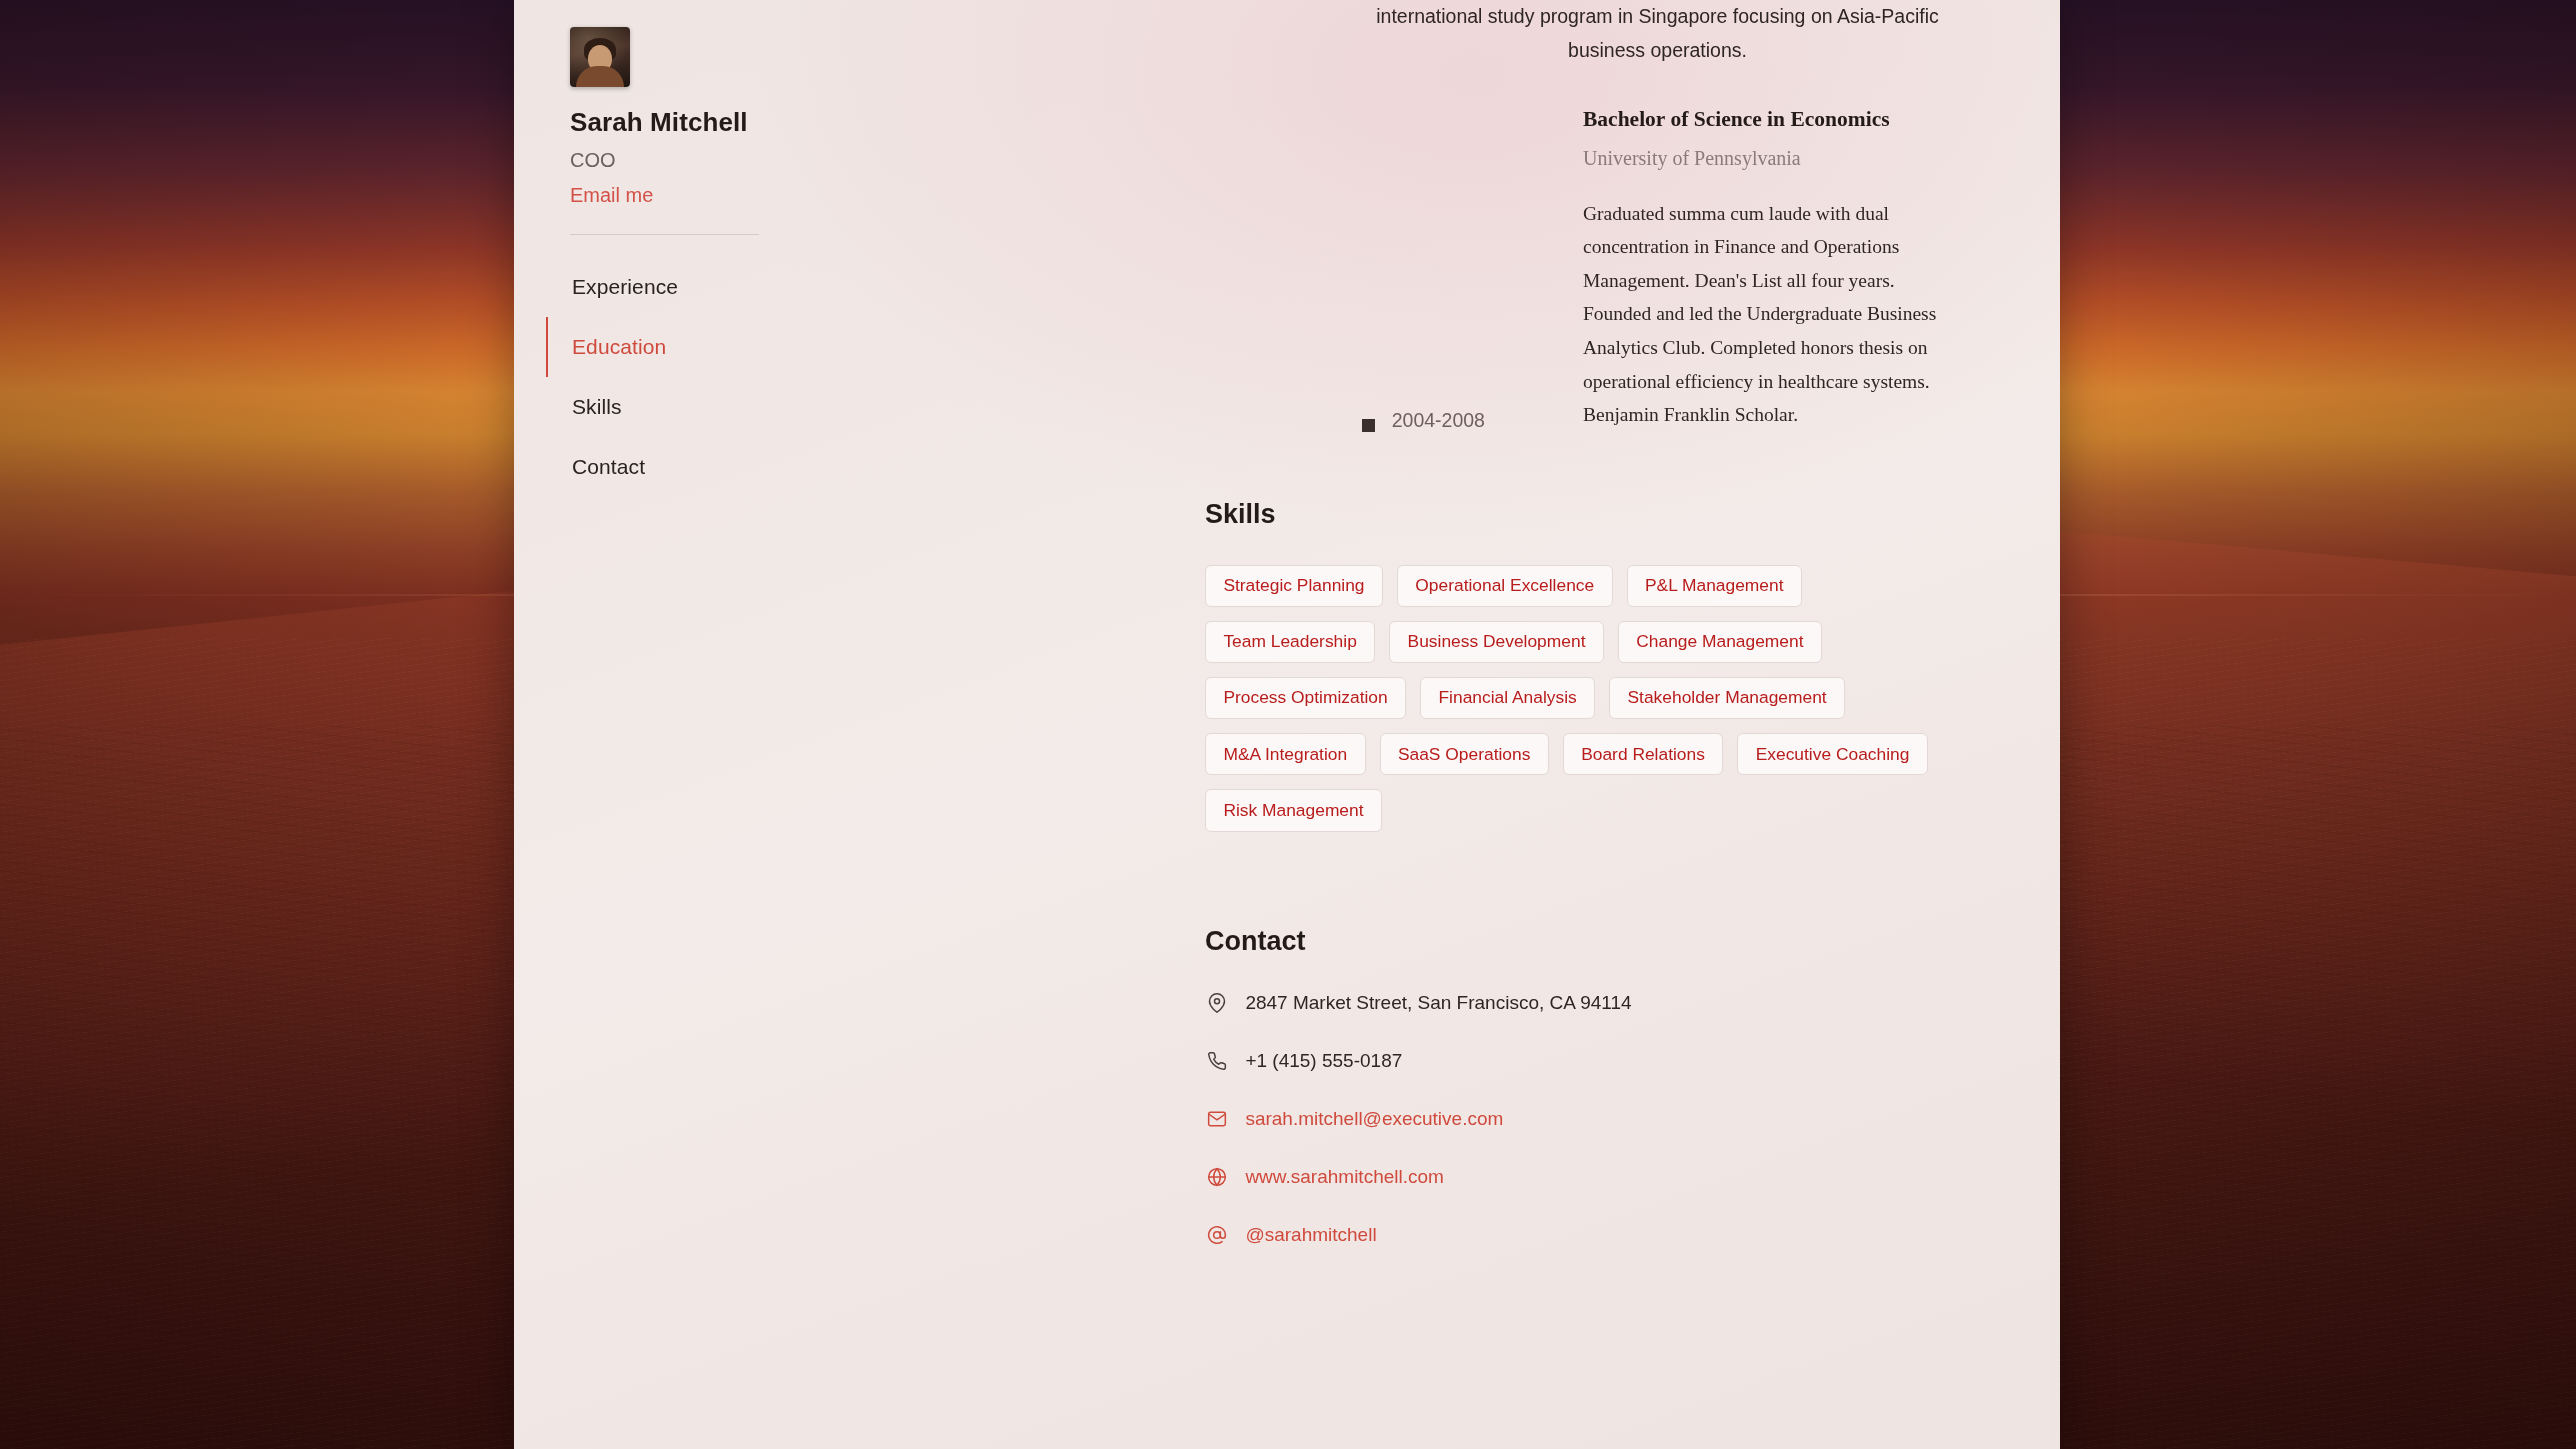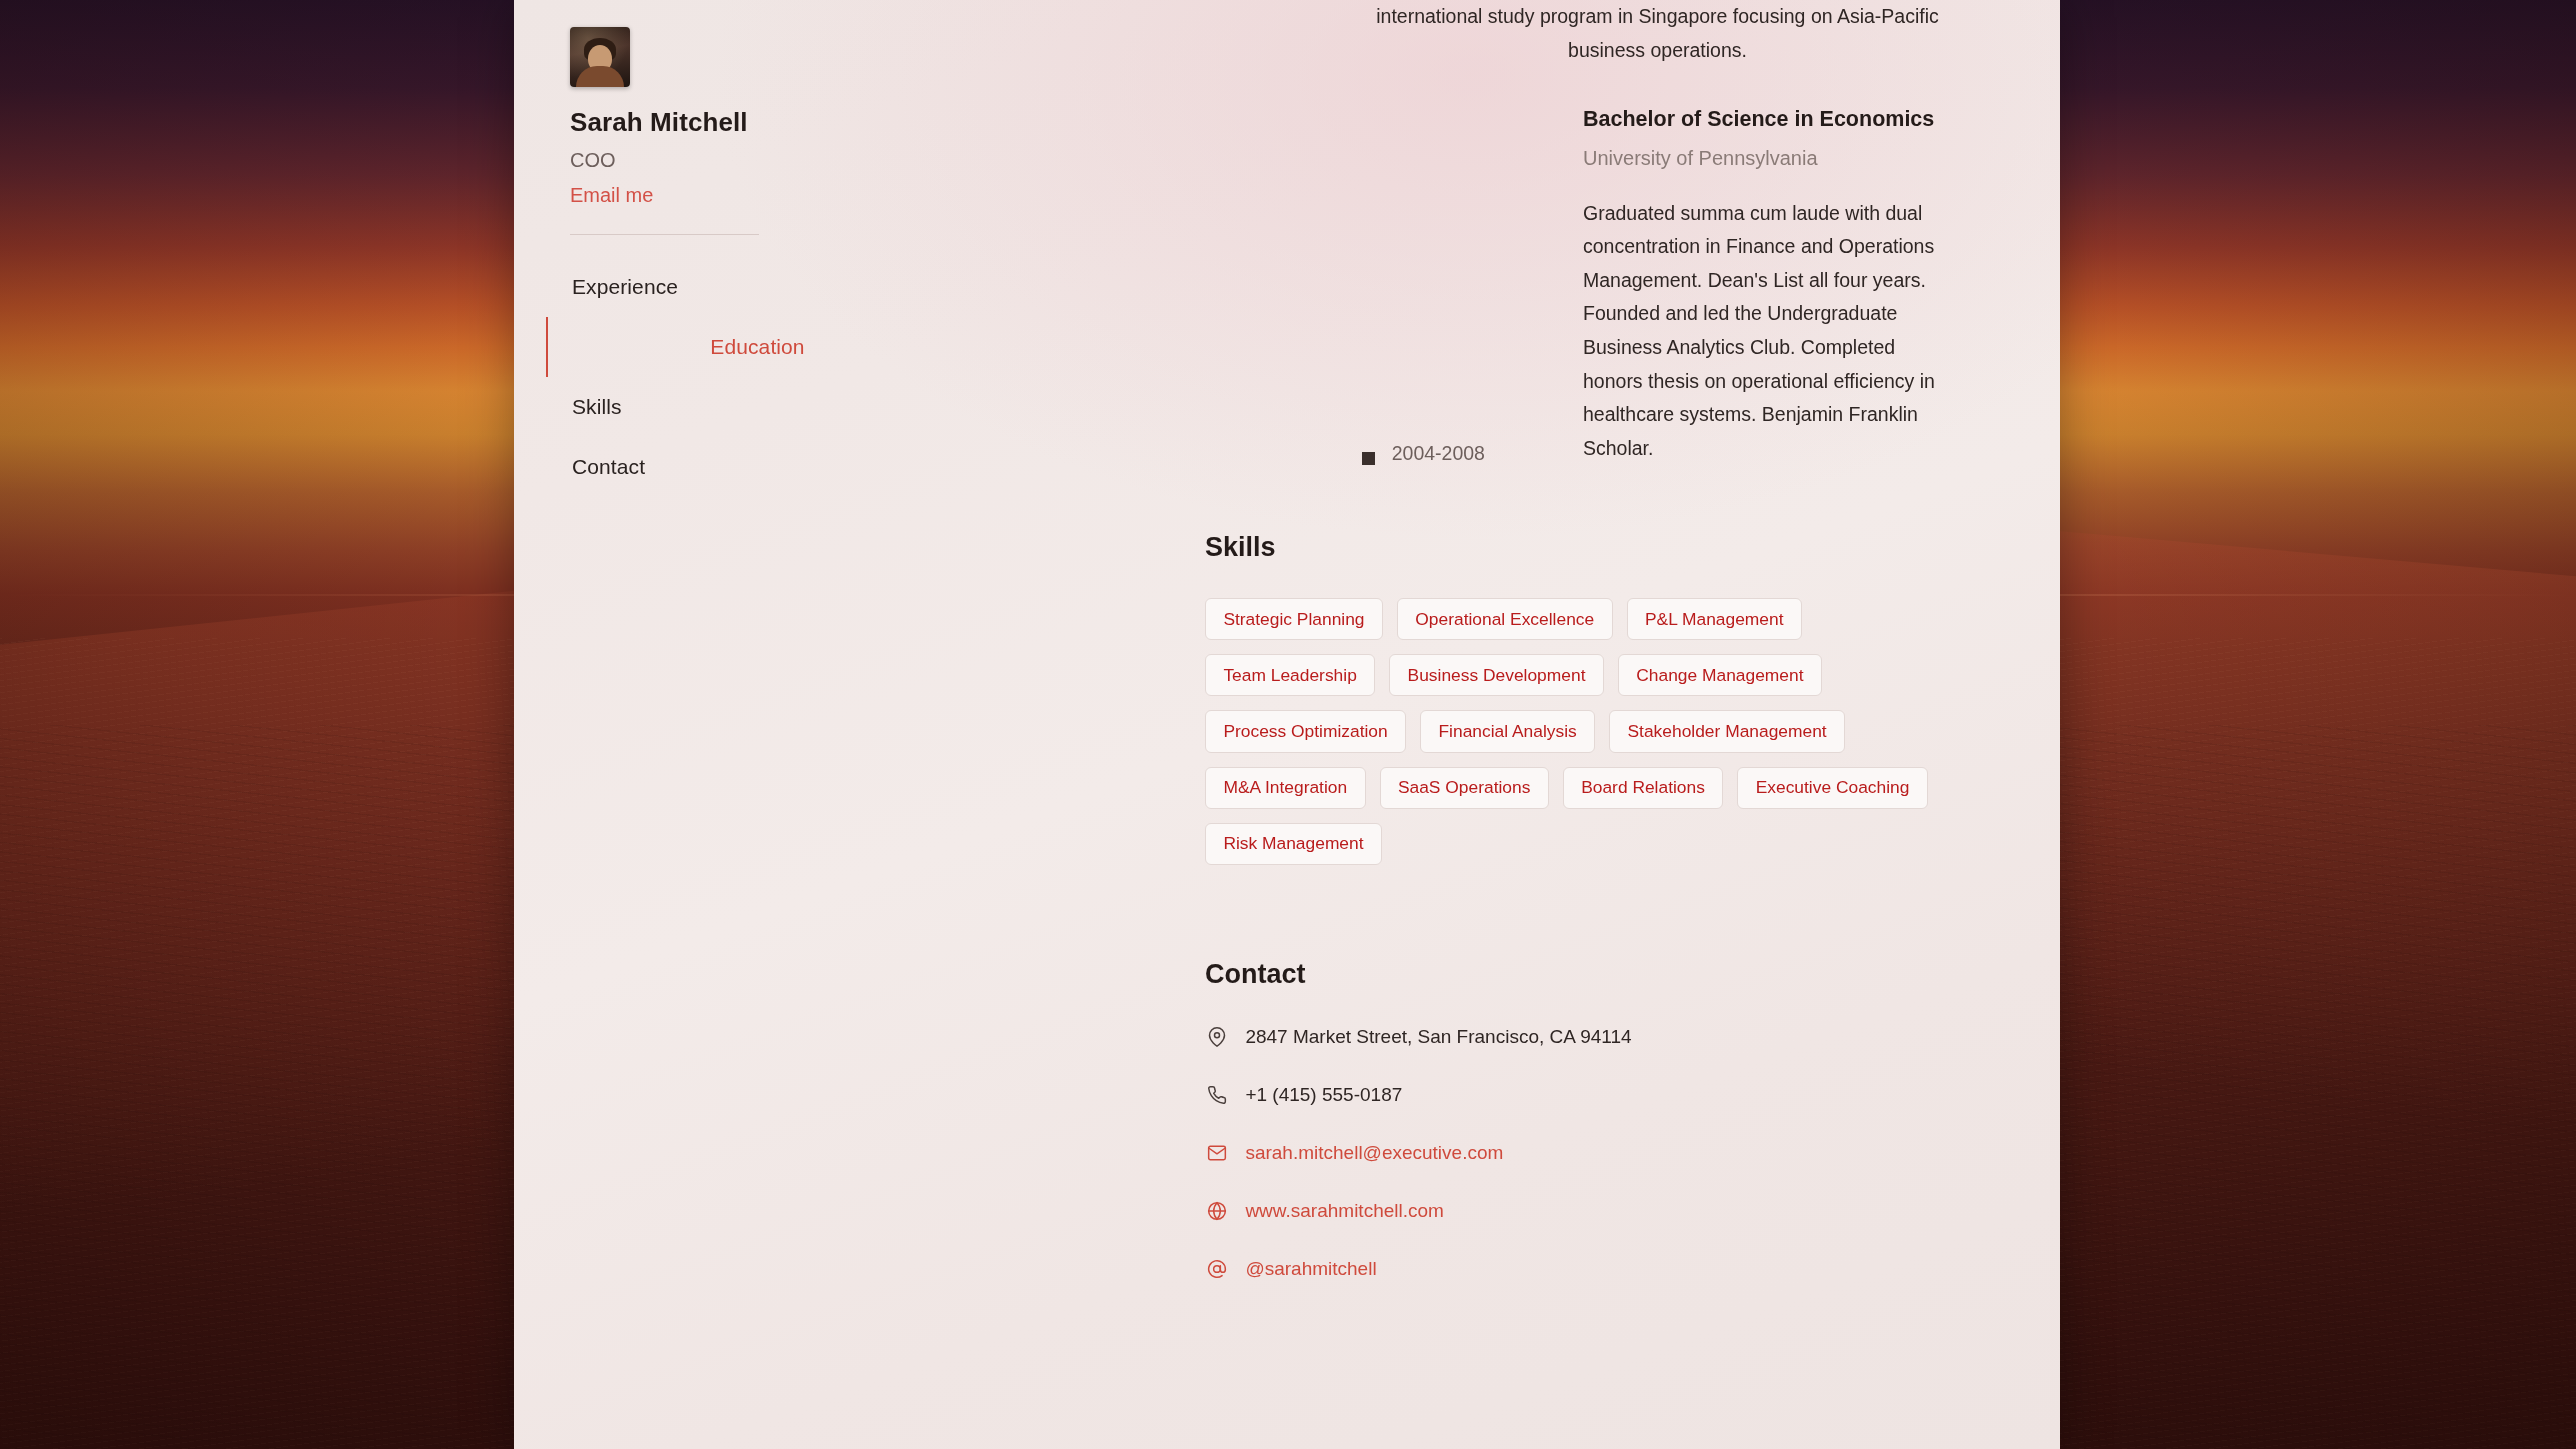--- a/index.html
+++ b/index.html
@@ -193,21 +193,20 @@
     color: #2a2220;
     padding: 18px 0 18px 24px;
     margin-left: -24px;
     border-left: 2.7px solid transparent;
     cursor: pointer;
     letter-spacing: 0.1px;
   }
   .nav-item.active {
     color: #cf4a3c;
     border-left-color: #cf4a3c;
-    text-align: center;
   }
 
   
   #main {
     flex: 1;
     padding: 0 107px 0 0;
     position: relative;
     z-index: 2;
   }
   .top-paragraph {
@@ -238,21 +237,21 @@
   .edu-bullet {
     width: 12.7px; height: 12.7px;
     background: #3a2f2c;
     flex: 0 0 12.7px;
     margin-top: 6.7px;
   }
   .edu-date {
     font-size: 19.5px;
     color: #6d5f5c;
   }
-  .edu-body { flex: 1; }
+  .edu-body { flex: 1; font-family: Liberation Serif, serif; }
   .edu-degree {
     font-size: 21.5px;
     font-weight: 700;
     color: #241b19;
     margin: 0 0 14.8px 0;
   }
   .edu-school {
     font-size: 20px;
     color: #8a7b77;
     margin: 0 0 27px 0;

